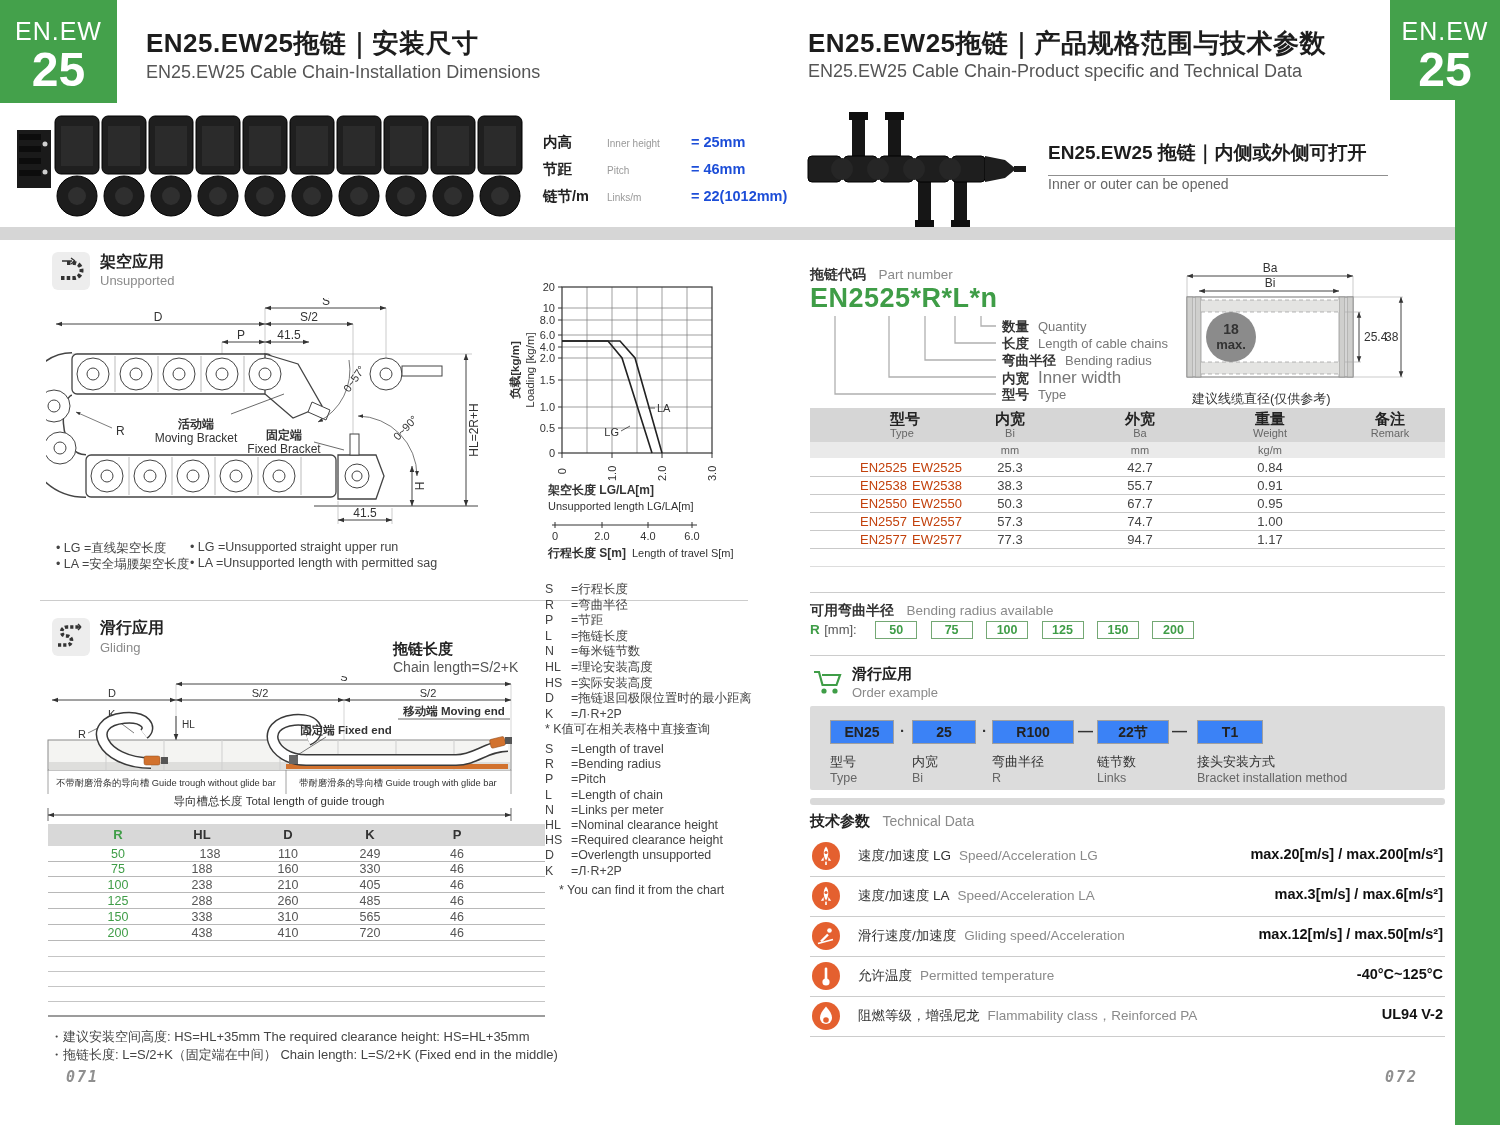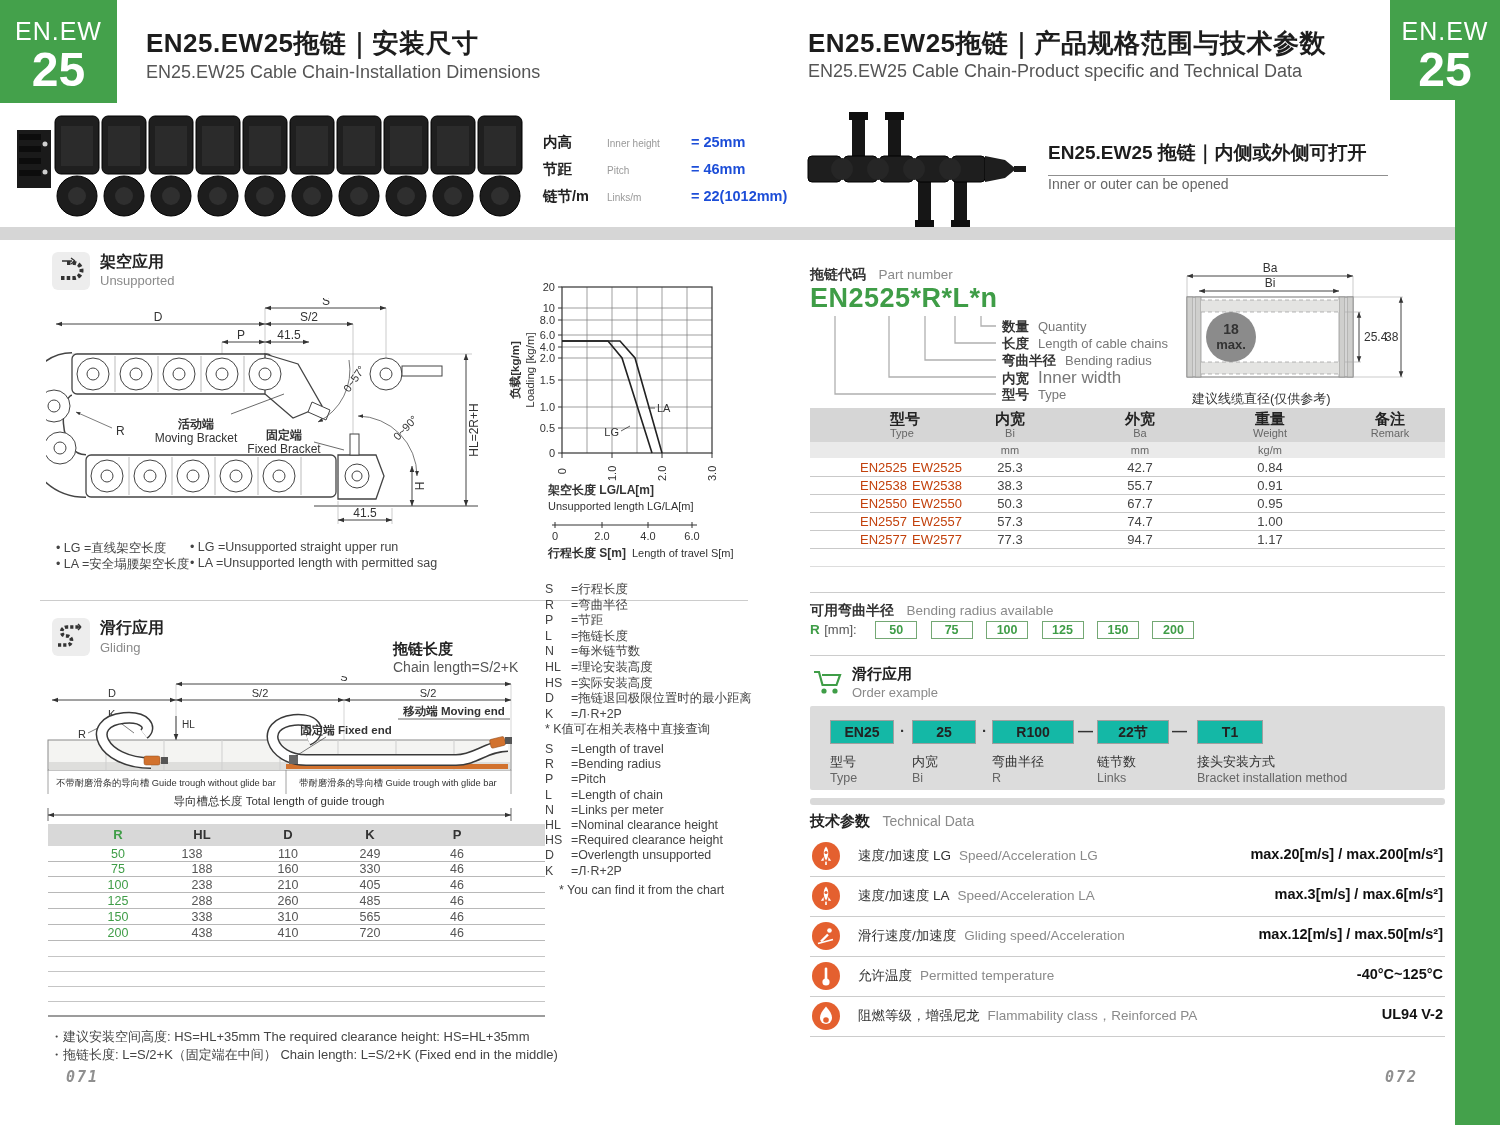--- a/index.html
+++ b/index.html
@@ -33,21 +33,21 @@
   .rth{position:absolute;text-align:center;transform:translateX(-50%);}
   .rth .tcn{font-size:15px;font-weight:bold;color:#222;display:block;line-height:17px;}
   .rth .ten{font-size:11px;color:#666;display:block;line-height:12px;}
   .runit{position:absolute;transform:translateX(-50%);font-size:11px;color:#666;top:2px;}
   .rrow{border-bottom:1px solid #c9c9c9;height:18px;}
   .rcell{position:absolute;transform:translateX(-50%);font-size:13px;color:#444;top:2px;}
   .rtype{position:absolute;font-size:13px;color:#c2410c;top:2px;}
   .divline{border-top:1px solid #ccc;}
   .rbox{display:inline-block;width:40px;height:16px;border:1.5px solid #74a874;color:#3f9d47;
         font-size:12.5px;font-weight:bold;text-align:center;line-height:16px;margin-right:9px;}
-  .obox{position:absolute;height:22px;background:#14b8a6;border:1px solid #9f9f9f;text-align:center;
+  .obox{position:absolute;height:22px;background:#3b82f6;border:1px solid #9f9f9f;text-align:center;
         font-size:14px;font-weight:bold;line-height:22px;color:#222;}
   .osep{position:absolute;font-size:15px;font-weight:bold;color:#333;top:16px;}
   .olab{position:absolute;top:48px;font-size:13px;color:#333;line-height:16px;white-space:nowrap;}
   .olab .oen{display:block;color:#666;font-size:12.5px;font-weight:normal;}
   .tech-row{position:absolute;left:810px;width:635px;height:40px;border-bottom:1px solid #ccc;}
   .tech-row .tlab{position:absolute;left:48px;top:11px;font-size:13.5px;color:#333;white-space:nowrap;}
   .tech-row .tlab .ten2{color:#8a8a8a;margin-left:8px;}
   .tech-row .tval{position:absolute;right:2px;top:10px;font-size:14.5px;font-weight:bold;color:#111;}
   .pageno{font-size:15px;font-weight:bold;color:#8f8f8f;letter-spacing:2px;
           font-family:"DejaVu Sans Mono",monospace;font-style:italic;}
@@ -394,21 +394,21 @@
 
   <div class="abs ltab-head" style="left:48px;top:824px;width:497px;">
     <span class="lhead green" style="left:70px;">R</span>
     <span class="lhead" style="left:154px;">HL</span>
     <span class="lhead" style="left:240px;">D</span>
     <span class="lhead" style="left:322px;">K</span>
     <span class="lhead" style="left:409px;">P</span>
   </div>
   <div class="abs ltab-row" style="left:48px;top:846px;width:497px;">
     <span class="lcell green" style="left:70px;">50</span>
-      <span class="lcell" style="left:144px;">138</span>
+      <span class="lcell" style="left:162px;">138</span>
       <span class="lcell" style="left:240px;">110</span>
       <span class="lcell" style="left:322px;">249</span>
       <span class="lcell" style="left:409px;">46</span>
   </div>
   <div class="abs ltab-row" style="left:48px;top:861px;width:497px;">
     <span class="lcell green" style="left:70px;">75</span>
       <span class="lcell" style="left:154px;">188</span>
       <span class="lcell" style="left:240px;">160</span>
       <span class="lcell" style="left:322px;">330</span>
       <span class="lcell" style="left:409px;">46</span>

